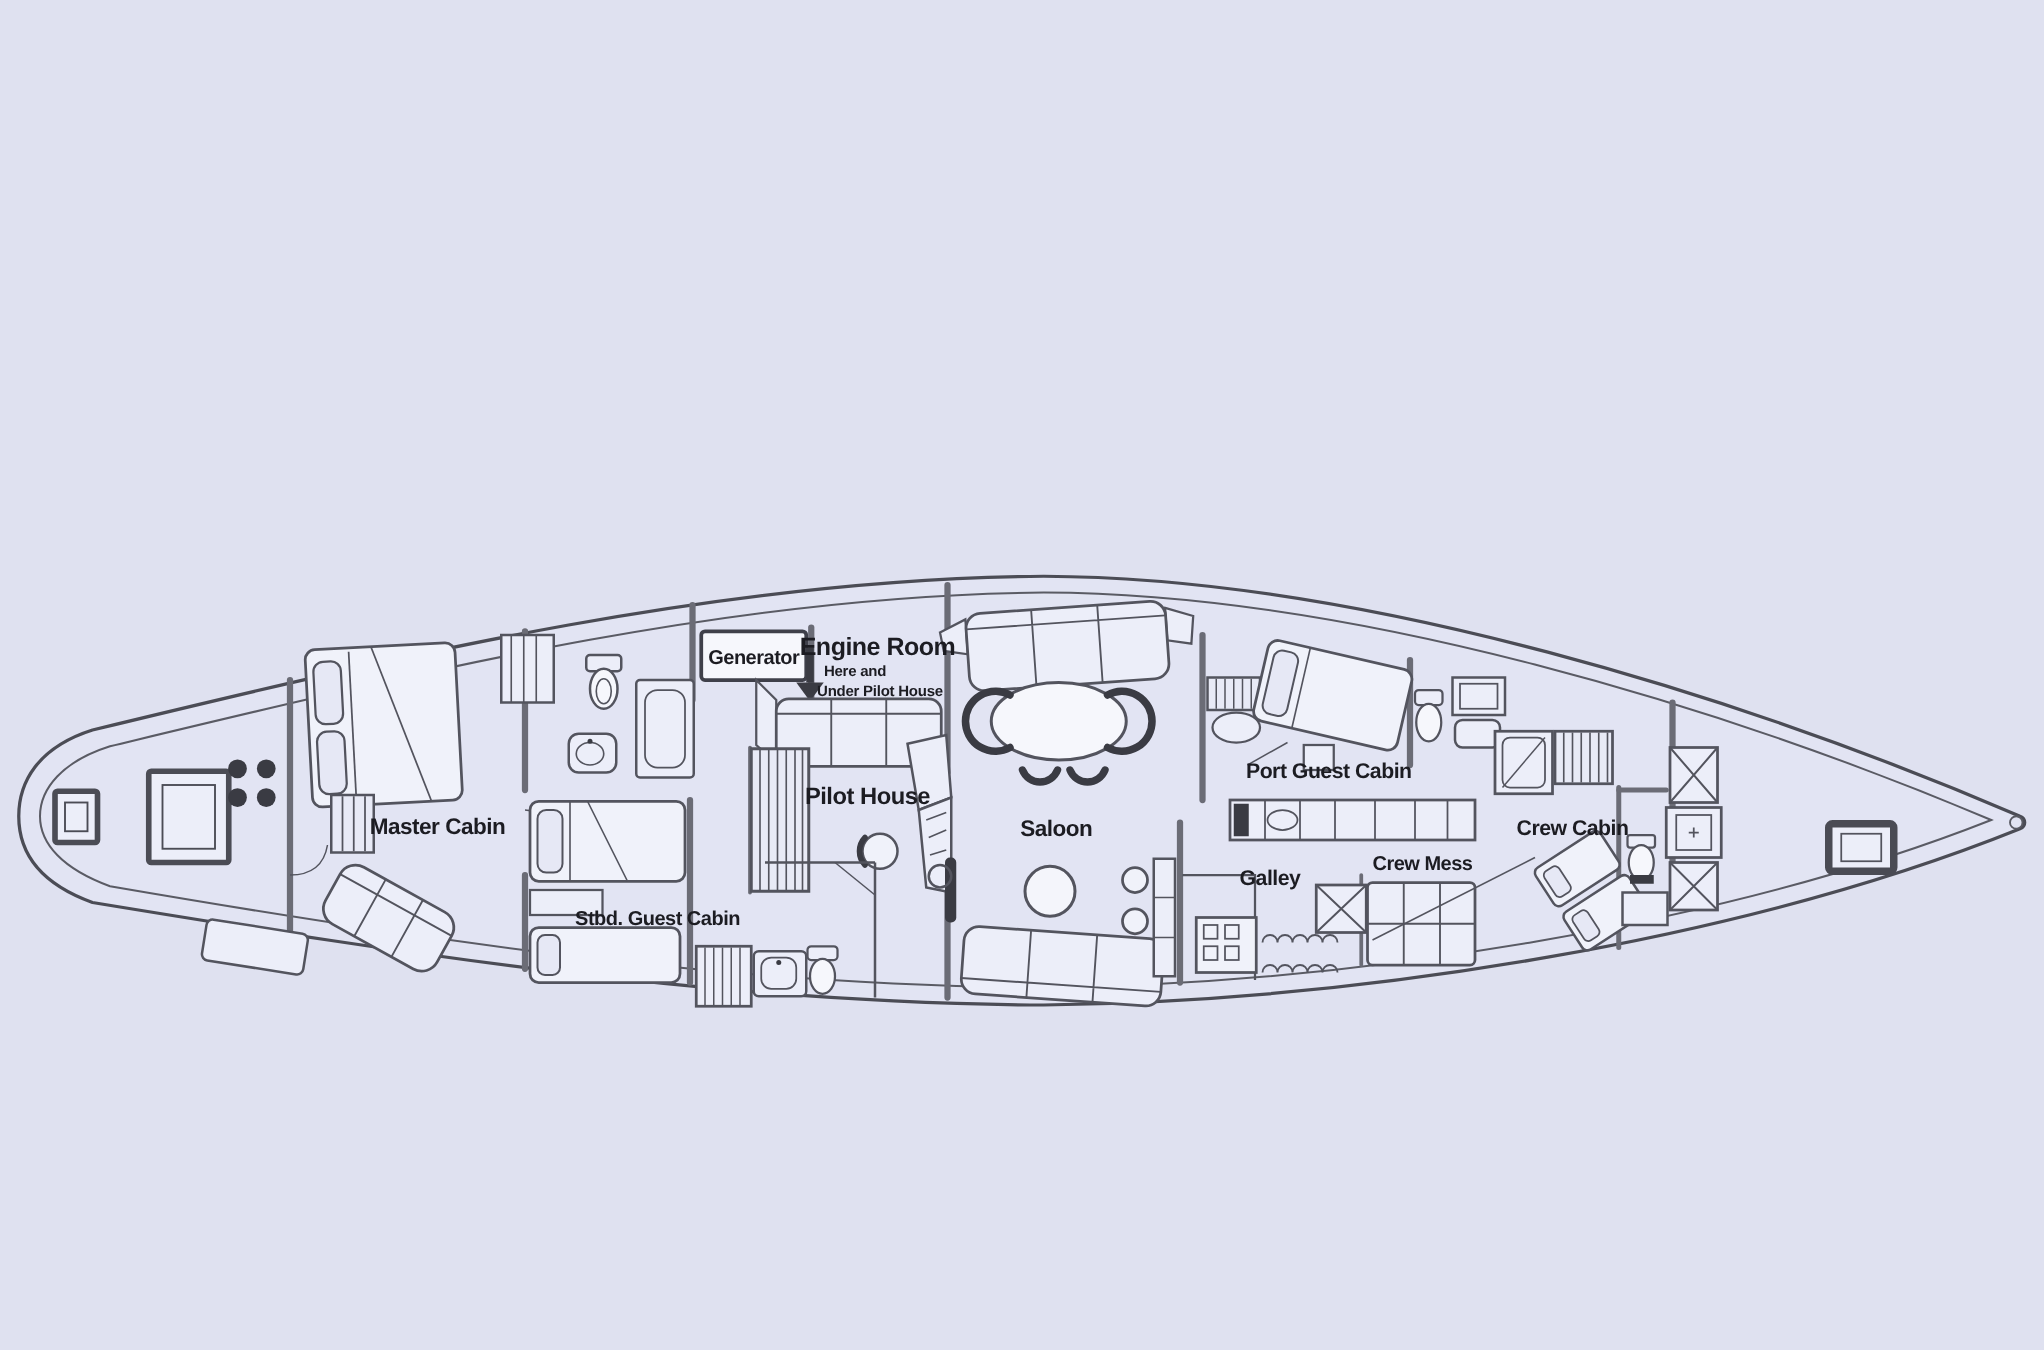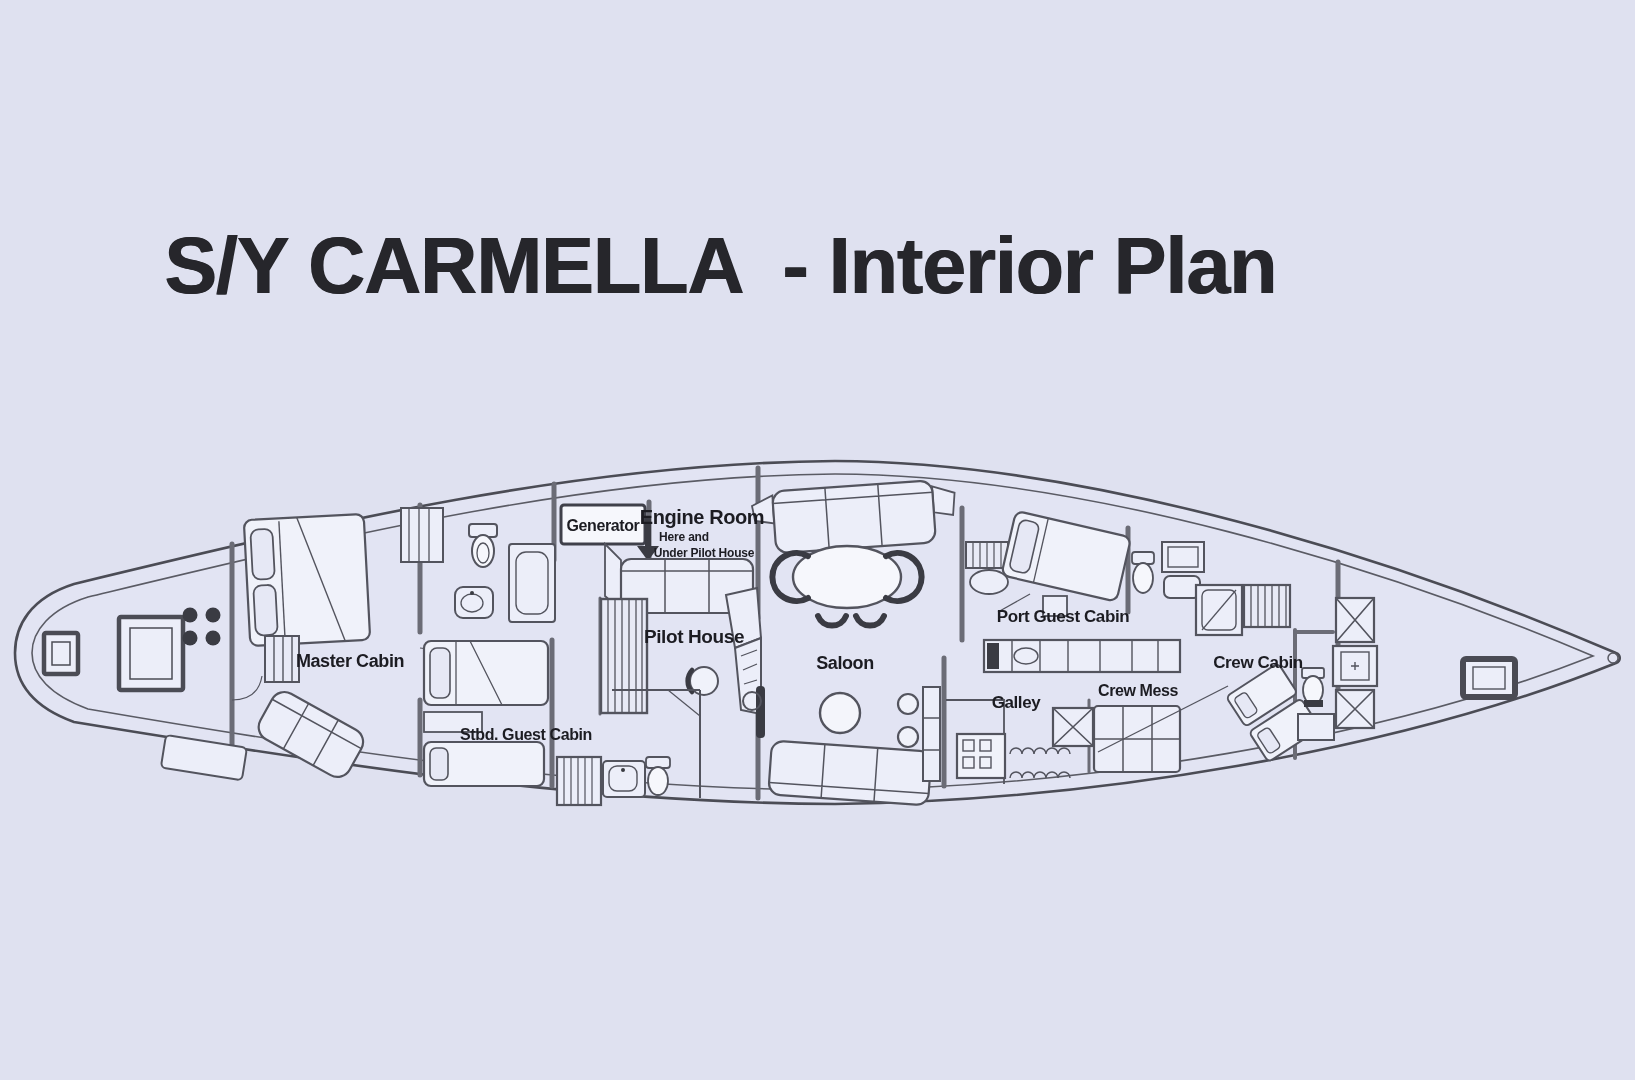--- a/index.html
+++ b/index.html
@@ -35,21 +35,20 @@
   .s18{font-size:18px;}
   .s17{font-size:17px;}
   .s16{font-size:16px;}
   .s12{font-size:12px;letter-spacing:-0.2px;}
 </style>
 </head>
 <body>
 
 <div class="stage">
 
-  <div class="title">S/Y CARMELLA  - Interior Plan</div>
 
   <svg width="1635" height="1080" viewBox="0 0 1635 1080">
 
     <g>
       <path d="M 74 584
                C 330 522, 580 463, 835 461
                C 1090 462, 1395 558, 1616 653
                C 1621 655, 1621 661, 1616 663
                C 1395 752, 1090 801, 835 804
                C 580 803, 330 764, 74 722

